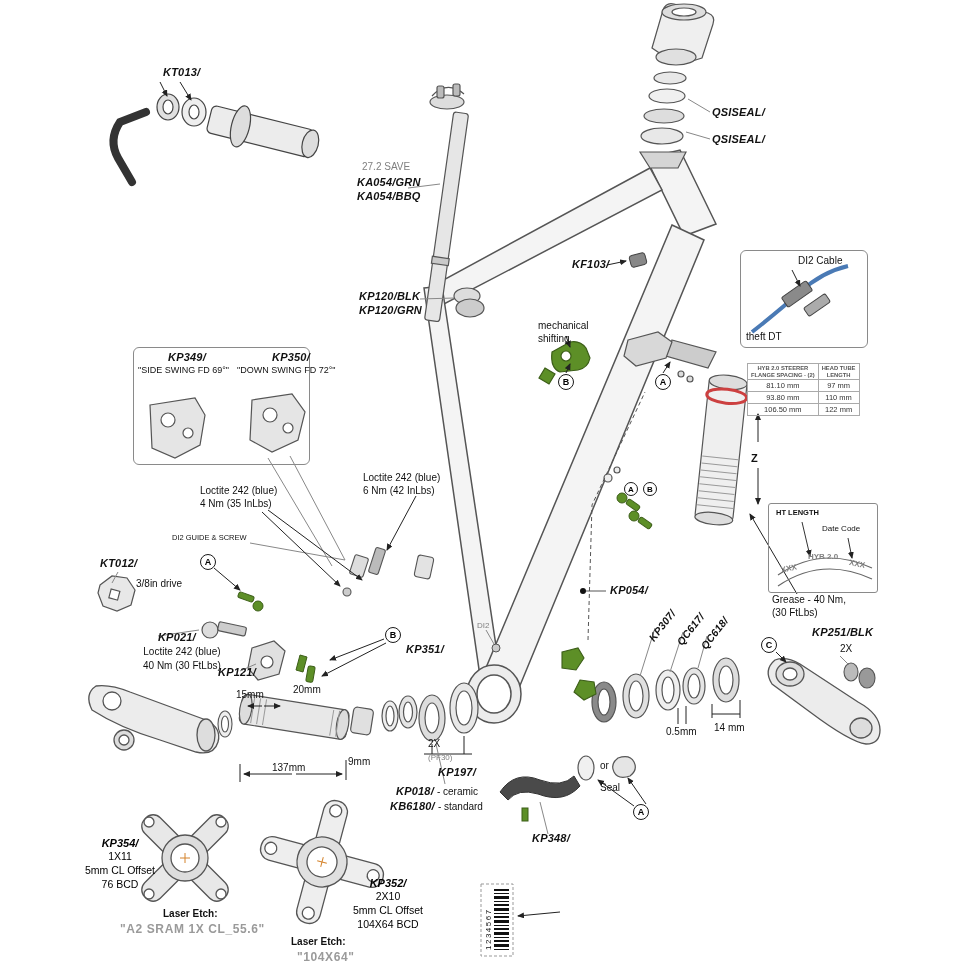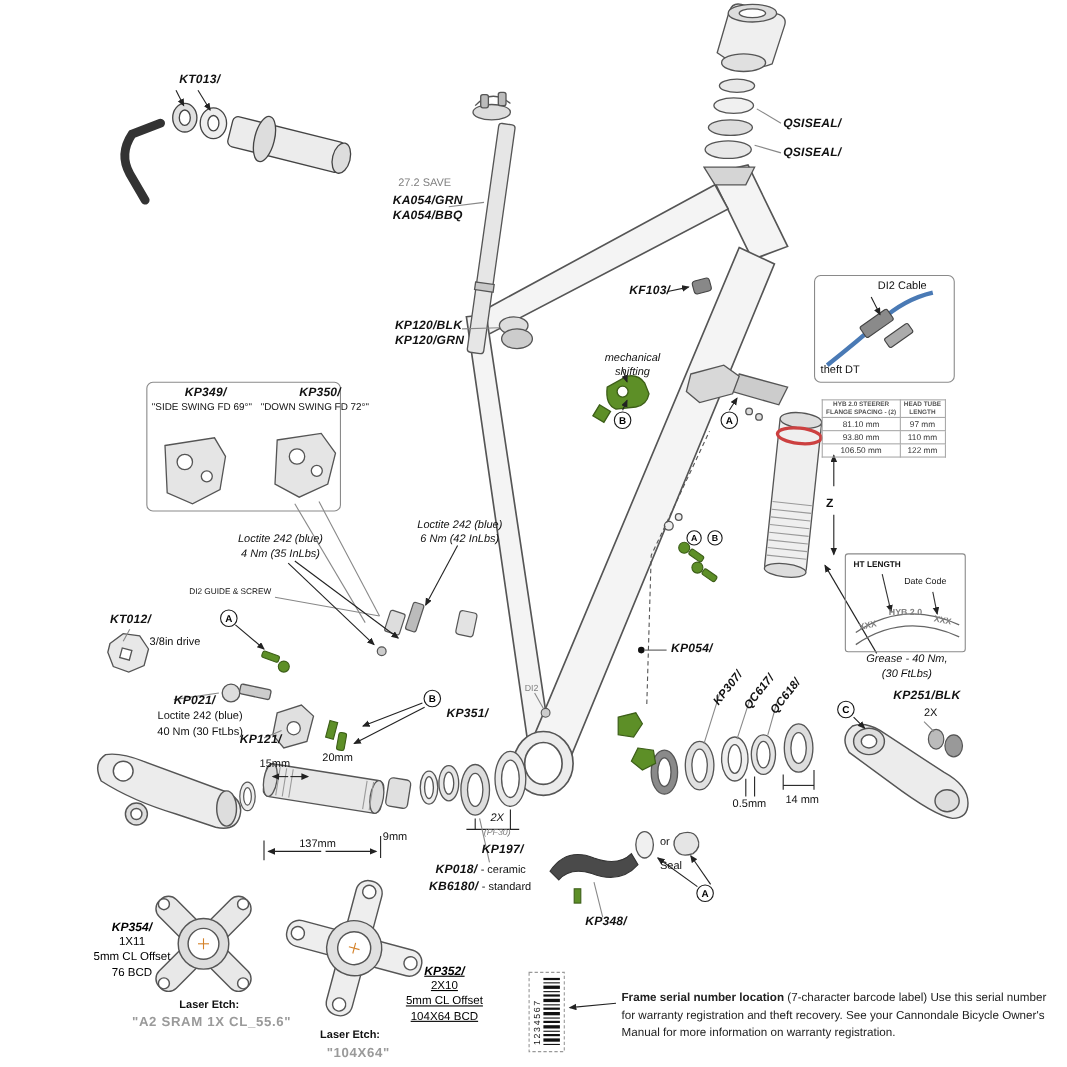--- a/index.html
+++ b/index.html
@@ -5,21 +5,21 @@
   * { margin:0; padding:0; box-sizing:border-box; }
   body { background:#fff; font-family:"Liberation Sans", sans-serif; }
   .stage { position:relative; width:970px; height:970px; background:#fff; overflow:hidden; }
   .art { position:absolute; left:0; top:0; }
   .lbl { position:absolute; font-size:11px; color:#111; white-space:nowrap; line-height:1.25; z-index:5; }
   .pn  { font-weight:bold; font-style:italic; letter-spacing:.2px; }
   .sm  { font-size:10px; }
   .xs  { font-size:8px; }
   .tiny{ font-size:7.5px; }
   .gray{ color:#808080; }
-  .ctr { text-align:center; white-space:normal;font-style:italic; }
+  .ctr { text-align:left; white-space:normal; }
   .circ{ position:absolute; width:16px; height:16px; border:1.6px solid #1a1a1a; border-radius:50%;
          display:flex; align-items:center; justify-content:center; font-size:9px; font-weight:bold;
          background:#fff; z-index:6; }
   .circ.smc{ width:14px; height:14px; font-size:8px; }
   .box { position:absolute; border:1.3px solid #8a8a8a; border-radius:6px; background:transparent; z-index:4; }
   .tbl { position:absolute; border-collapse:collapse; background:#fff; z-index:5;border-radius:26px; }
   .tbl th, .tbl td { border:1px solid #aaa; text-align:center; padding:1px 3px; }
   .tbl th { font-size:5.8px; color:#555; font-weight:bold; line-height:1.15; }
   .tbl td { font-size:7.5px; color:#333; }
   .etchv { font-weight:bold; color:#9a9a9a; letter-spacing:.6px; font-size:12px; }
@@ -473,21 +473,21 @@
 
 <div class="kpblock" style="left:72px; top:836px; width:96px;">
   <span class="t">KP354/</span>
   <span>1X11</span>
   <span>5mm CL Offset</span>
   <span>76 BCD</span>
 </div>
 <div class="lbl sm" style="left:163px; top:908px; font-weight:bold;">Laser Etch:</div>
 <div class="lbl etchv" style="left:120px; top:922px;">"A2 SRAM 1X CL_55.6"</div>
 
-<div class="kpblock" style="left:354px; top:876px; width:100px;text-decoration:underline;">
+<div class="kpblock" style="left:338px; top:876px; width:100px;">
   <span class="t">KP352/</span>
   <span>2X10</span>
   <span>5mm CL Offset</span>
   <span>104X64 BCD</span>
 </div>
 <div class="lbl sm" style="left:291px; top:936px; font-weight:bold;">Laser Etch:</div>
 <div class="lbl etchv" style="left:297px; top:950px;">"104X64"</div>
 
 <div class="lbl xs rot" style="left:484px; top:950px; transform:rotate(-90deg); letter-spacing:1.5px;">1234567</div>
 
@@ -504,17 +504,14 @@
 
 <div class="circ" style="left:558px; top:374px;">B</div>
 <div class="circ" style="left:655px; top:374px;">A</div>
 <div class="circ smc" style="left:624px; top:482px;">A</div>
 <div class="circ smc" style="left:643px; top:482px;">B</div>
 <div class="circ" style="left:200px; top:554px;">A</div>
 <div class="circ" style="left:385px; top:627px;">B</div>
 <div class="circ" style="left:761px; top:637px;">C</div>
 <div class="circ" style="left:633px; top:804px;">A</div>
 
-<div class="footer">
-  <span style="font-weight:bold">Frame serial number location</span><span>  (7-character barcode label) Use this serial number for warranty registration and theft recovery. See your Cannondale Bicycle Owner's Manual for more information on warranty registration.</span>
-</div>
 
 </div>
 
 </body></html>

